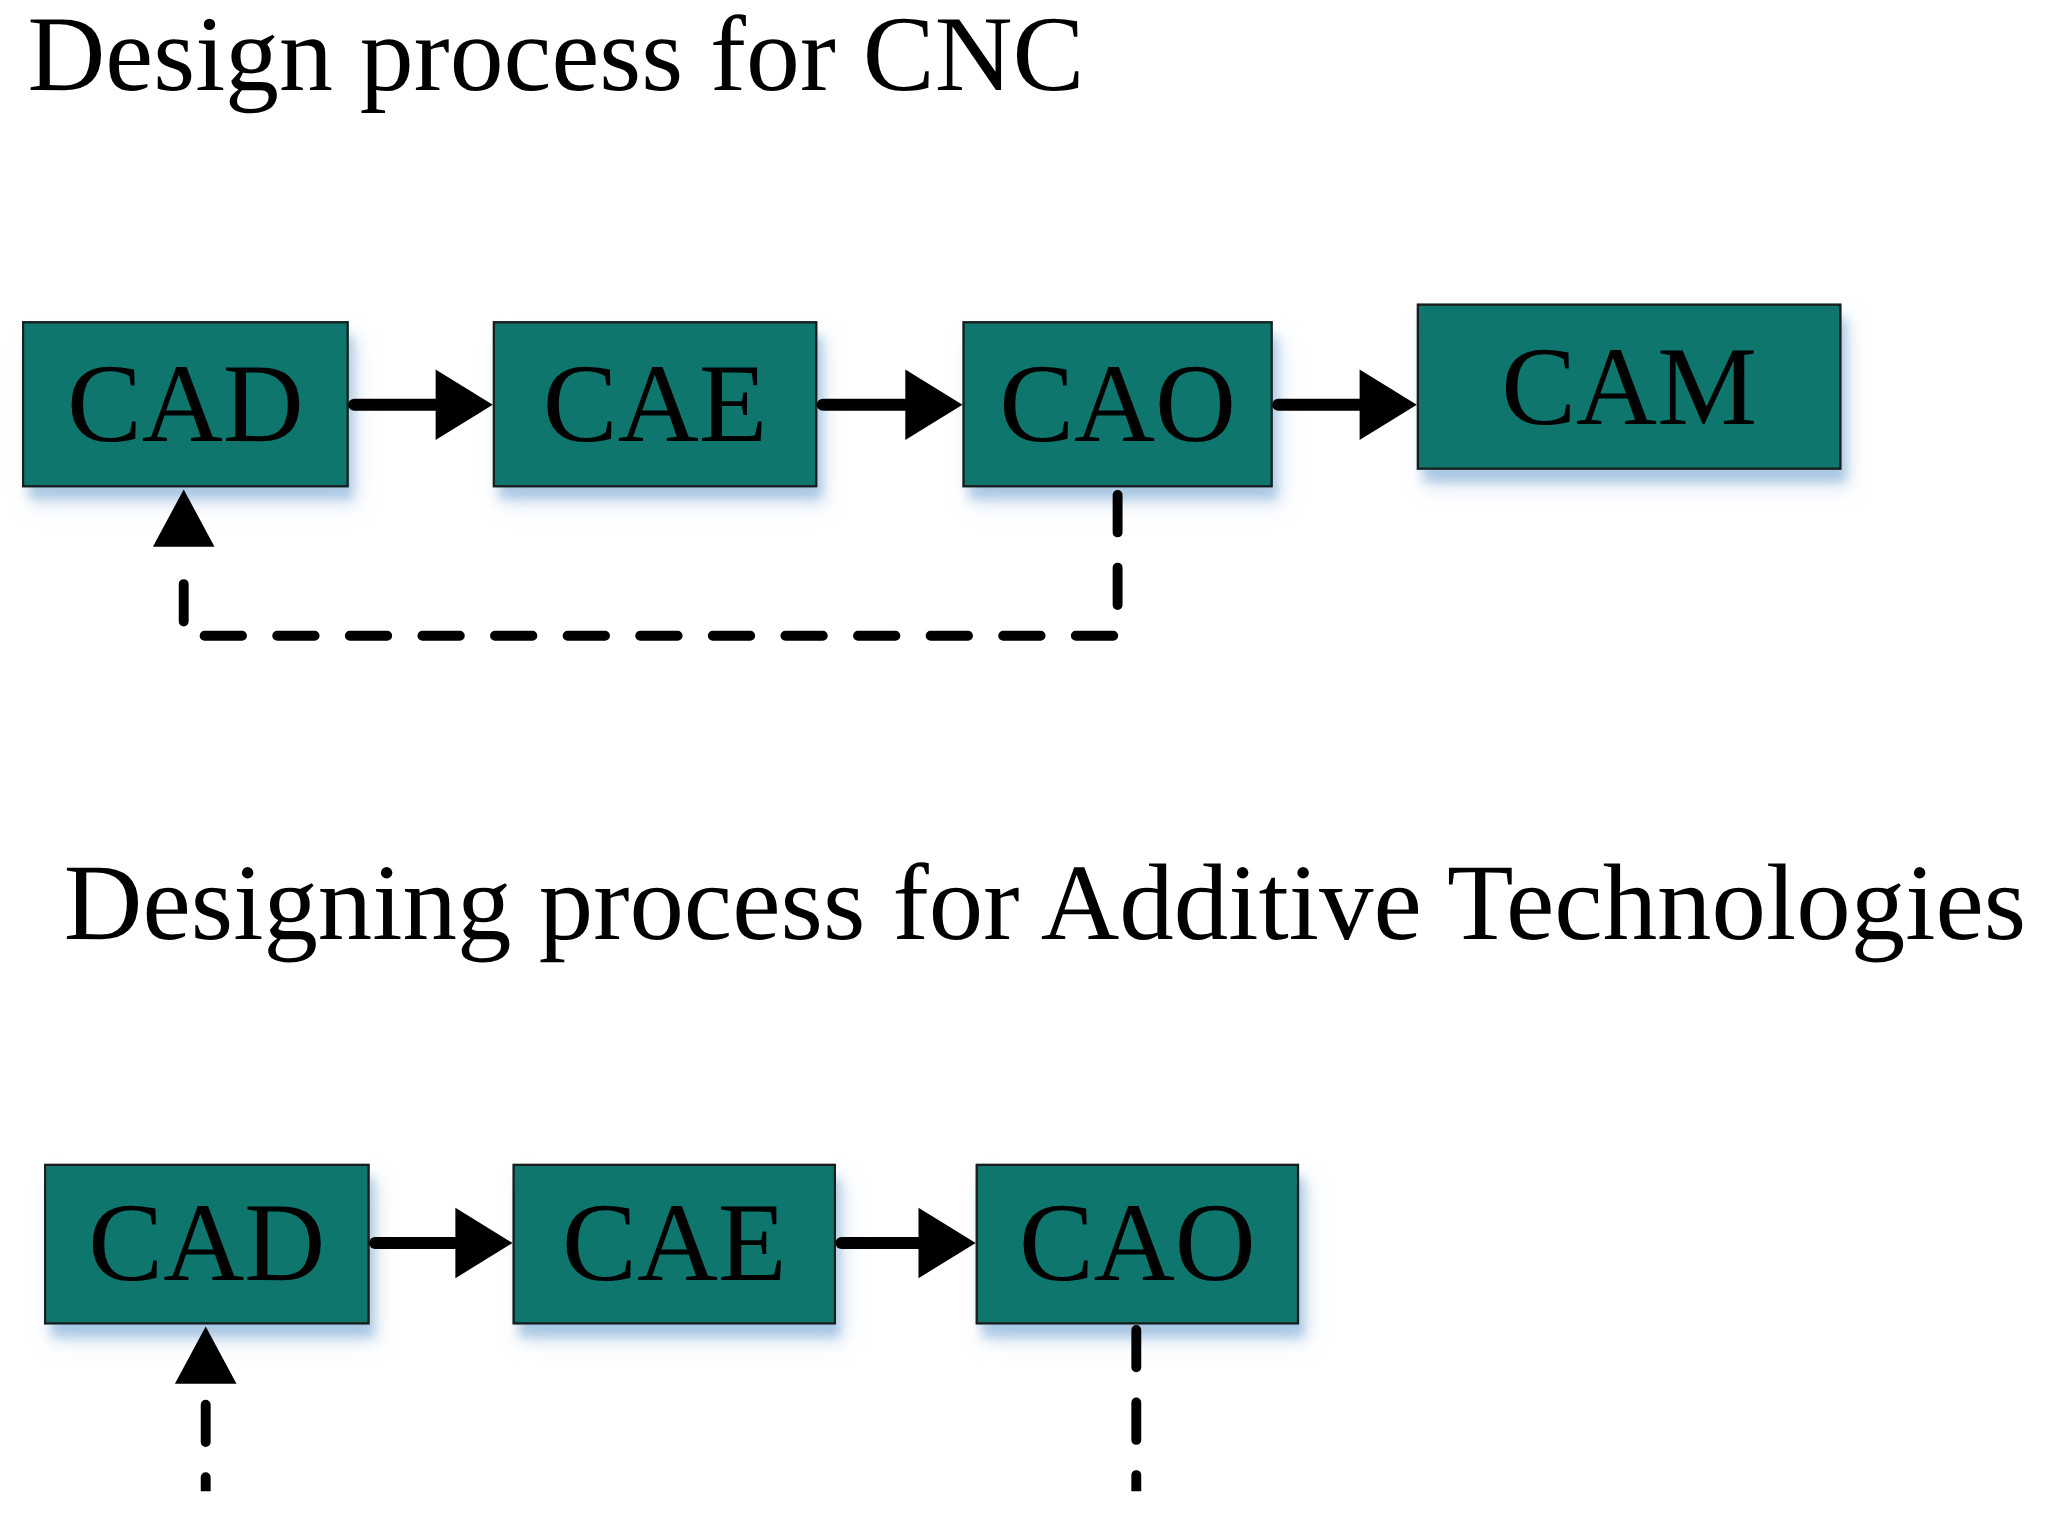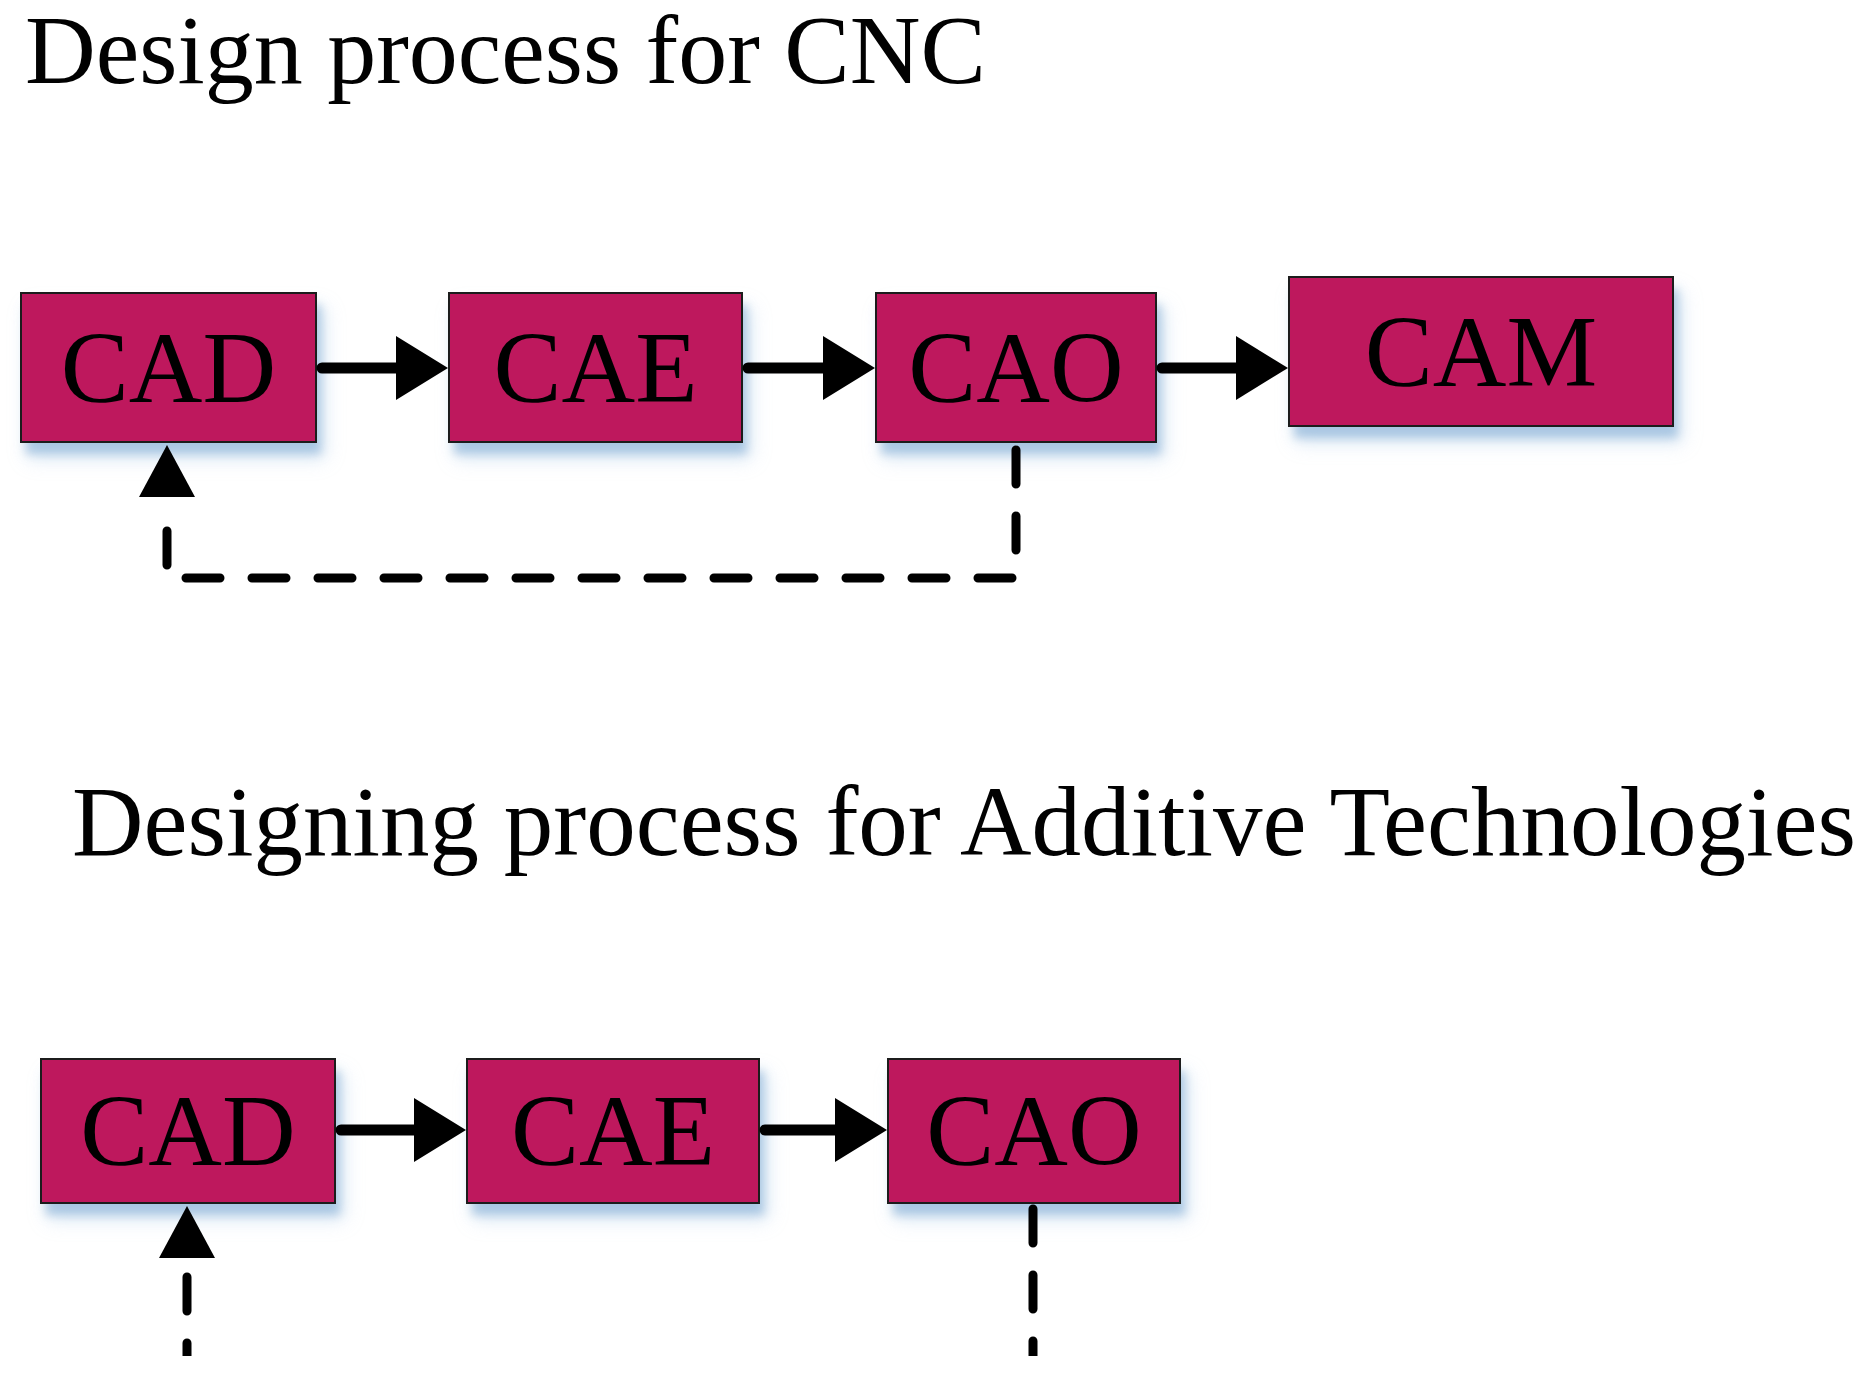--- a/index.html
+++ b/index.html
@@ -21,28 +21,28 @@
     line-height: 1;
     white-space: nowrap;
     color: #010101;
   }
   .title-1 {
     left: 25px;
     top: 1px;
     font-size: 98px;
   }
   .title-2 {
-    left: 72px;
+    left: 58px;
     top: 772px;
     font-size: 99px;
   }
   .node-box {
     position: absolute;
     box-sizing: border-box;
-    background: #be185d;
+    background: #0f766e;
     border: 2px solid #1c1c1c;
     display: flex;
     align-items: center;
     justify-content: center;
     font-size: 102px;
     line-height: 1;
     box-shadow: 5px 12px 9px -1px rgba(137, 177, 215, 0.62),
                 8px 16px 18px 0 rgba(160, 195, 228, 0.35);
     z-index: 2;
   }

